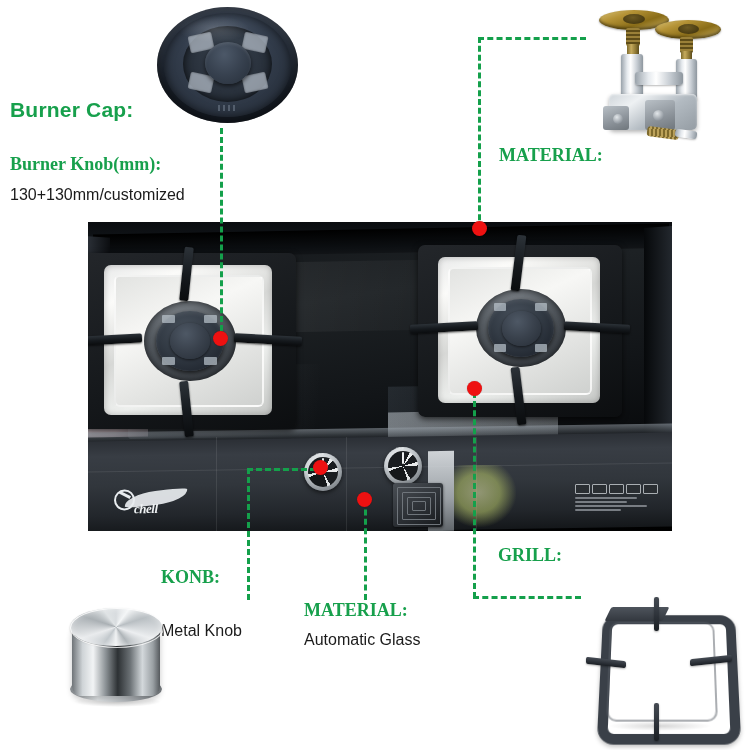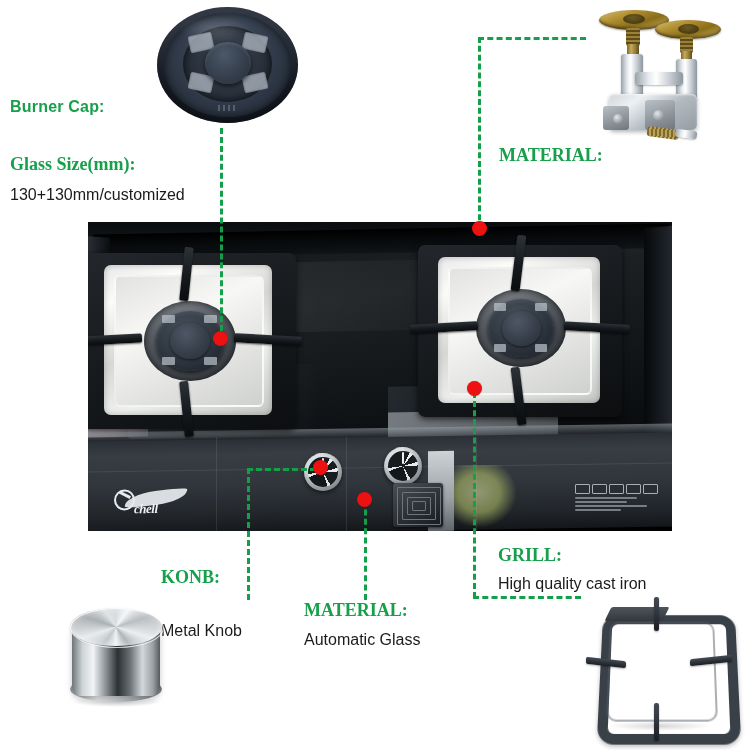--- a/index.html
+++ b/index.html
@@ -4,21 +4,21 @@
 <title>Gas Hob Product Infographic</title>
 <style>
   html,body{margin:0;padding:0;background:#ffffff;}
   body{width:750px;height:750px;position:relative;overflow:hidden;
        font-family:"Liberation Sans", sans-serif;-webkit-font-smoothing:antialiased;}
   #stage{position:absolute;left:0;top:0;width:750px;height:750px;background:#fff;}
 
   
   .lbl{position:absolute;white-space:nowrap;line-height:1.1;}
   .lbl-head{color:#17a04c;font-weight:bold;}
-  .head-sans{font-family:"Liberation Sans", sans-serif;font-size:16px;letter-spacing:.2px;}
+  .head-sans{font-family:"Liberation Sans", sans-serif;font-size:21px;letter-spacing:.2px;}
   .head-serif{font-family:"Liberation Serif", serif;font-size:18px;}
   .lbl-body{color:#1b1b1b;font-family:"Liberation Sans", sans-serif;font-size:16px;font-weight:400;}
 
   
   .dash-v{position:absolute;border-left:3px dashed #14a04b;width:0;}
   .dash-h{position:absolute;border-top:3px dashed #14a04b;height:0;}
   .dot{position:absolute;width:15px;height:15px;border-radius:50%;
        background:#ee1111;box-shadow:0 0 1px rgba(0,0,0,.35);}
 
   
@@ -350,33 +350,32 @@
 
   <div class="dash-h" style="left:247px;top:468px;width:78px;"></div>
   <div class="dash-v" style="left:247px;top:468px;height:132px;"></div>
   <div class="dot" style="left:313px;top:460px;"></div>
 
   <div class="dash-v" style="left:364px;top:500px;height:100px;"></div>
   <div class="dot" style="left:357px;top:492px;"></div>
 
   <div class="lbl lbl-head head-sans" style="left:10px;top:98px;">Burner Cap:</div>
 
-  <div class="lbl lbl-head head-serif" style="left:10px;top:155px;">Glass Size(mm):</div>
+  <div class="lbl lbl-head head-serif" style="left:10px;top:155px;">Burner Knob(mm):</div>
   <div class="lbl lbl-body" style="left:10px;top:186px;">130+130mm/customized</div>
 
   <div class="lbl lbl-head head-serif" style="left:499px;top:146px;">MATERIAL:</div>
 
   <div class="lbl lbl-head head-serif" style="left:161px;top:568px;">KONB:</div>
   <div class="lbl lbl-body" style="left:161px;top:622px;">Metal Knob</div>
 
   <div class="lbl lbl-head head-serif" style="left:304px;top:601px;">MATERIAL:</div>
   <div class="lbl lbl-body" style="left:304px;top:631px;">Automatic Glass</div>
 
   <div class="lbl lbl-head head-serif" style="left:498px;top:546px;">GRILL:</div>
-  <div class="lbl lbl-body" style="left:498px;top:575px;">High quality cast iron</div>
 
   <div id="mknob">
     <div class="mk-shadow"></div>
     <div class="mk-base"></div>
     <div class="mk-body"></div>
     <div class="mk-top"></div>
     <div class="mk-toprim"></div>
   </div>
 
   <div id="grill">

